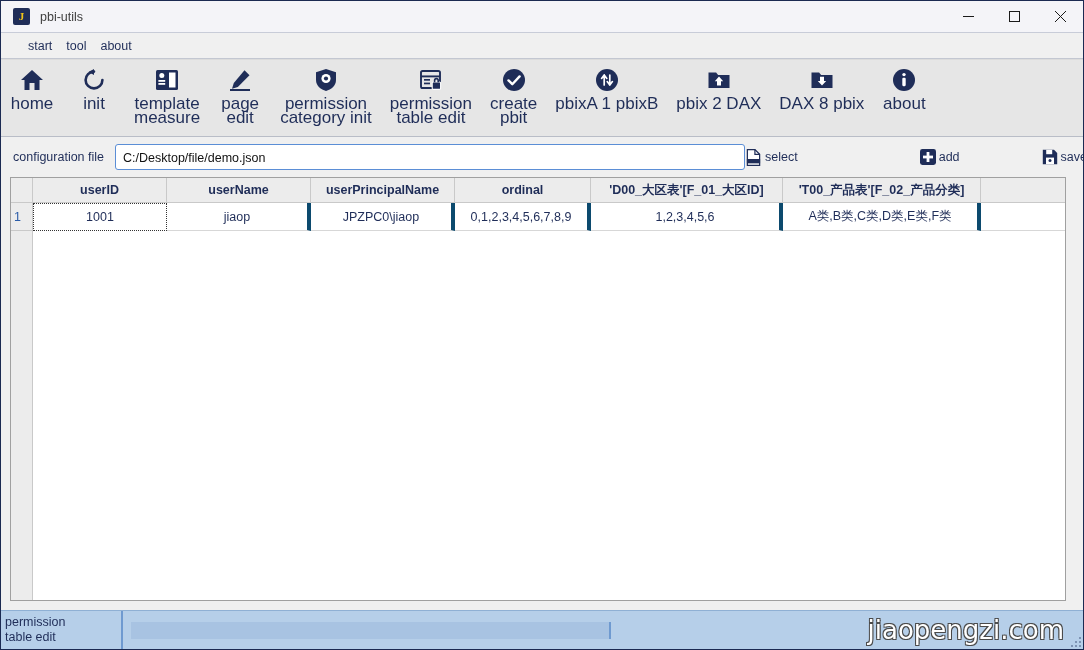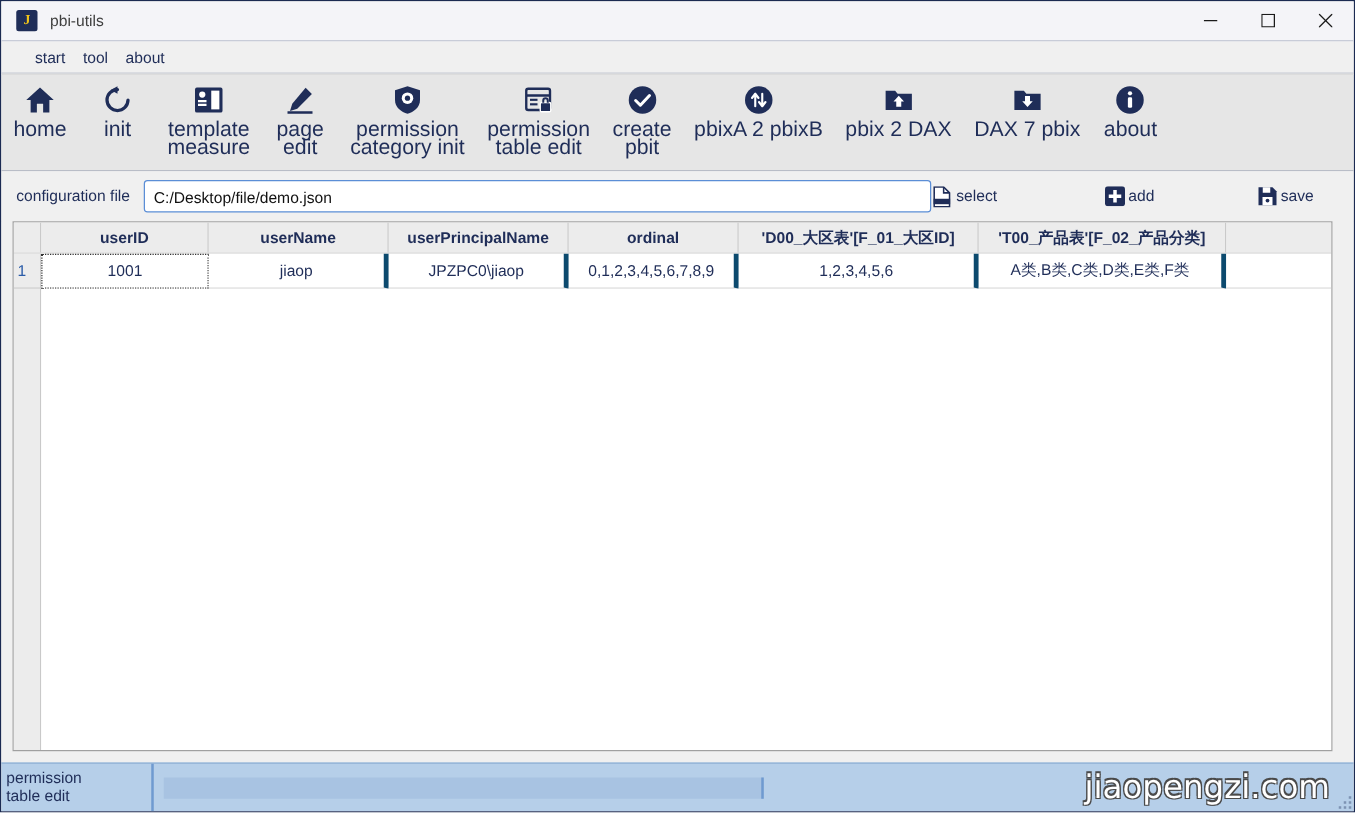--- a/index.html
+++ b/index.html
@@ -453,41 +453,41 @@
     </div>
 
     <div class="tbtn">
       <span class="ic">
         <svg width="24" height="24" viewBox="0 0 24 24">
           <circle cx="12" cy="12" r="11" fill="#1f2d58"></circle>
           <path d="M9.2 17 V8.2 M9.2 7 L6.6 10.4 M9.2 7 L11.8 10.4" fill="none" stroke="#ffffff" stroke-width="1.7" stroke-linecap="round"></path>
           <path d="M14.8 7 V15.8 M14.8 17 L12.2 13.6 M14.8 17 L17.4 13.6" fill="none" stroke="#ffffff" stroke-width="1.7" stroke-linecap="round"></path>
         </svg>
       </span>
-      <span class="lb">pbixA 2 pbixB</span>
+      <span class="lb">pbixA 1 pbixB</span>
     </div>
 
     <div class="tbtn">
       <span class="ic">
         <svg width="24" height="24" viewBox="0 0 24 24">
           <path d="M1.5 4.6 h7.6 l2 2.4 h11.4 v13 H1.5 Z" fill="#1f2d58"></path>
           <path d="M12 8.6 L16.2 13.2 H14 V17.4 H10 V13.2 H7.8 Z" fill="#ffffff"></path>
         </svg>
       </span>
       <span class="lb">pbix 2 DAX</span>
     </div>
 
     <div class="tbtn">
       <span class="ic">
         <svg width="24" height="24" viewBox="0 0 24 24">
           <path d="M1.5 4.6 h7.6 l2 2.4 h11.4 v13 H1.5 Z" fill="#1f2d58"></path>
           <path d="M12 17.6 L7.8 13 H10 V8.8 H14 V13 H16.2 Z" fill="#ffffff"></path>
         </svg>
       </span>
-      <span class="lb">DAX 7 pbix</span>
+      <span class="lb">DAX 8 pbix</span>
     </div>
 
     <div class="tbtn">
       <span class="ic">
         <svg width="24" height="24" viewBox="0 0 24 24">
           <circle cx="12" cy="12" r="11" fill="#1f2d58"></circle>
           <circle cx="12" cy="6.6" r="1.7" fill="#ffffff"></circle>
           <rect x="10.3" y="9.8" width="3.4" height="8.4" rx="1.1" fill="#ffffff"></rect>
         </svg>
       </span>
@@ -495,21 +495,21 @@
     </div>
 
   </div>
 
   <div class="configrow">
     <div class="conf-label">configuration file</div>
     <div class="conf-input" title="C:/Desktop/demo/demo.json">C:/Desktop/file/demo.json</div>
 
     <div style="flex:1"></div>
 
-    <div class="actbtn" style="margin-right:42px;">
+    <div class="actbtn" style="margin-right:78px;">
       <span class="ic">
         <svg width="17" height="17" viewBox="0 0 18 18">
           <path d="M2.5 0.6 h8 l5 5 v11.8 h-13 Z" fill="#ffffff" stroke="#1f2d58" stroke-width="1.3"></path>
           <path d="M10.5 0.6 v5 h5" fill="none" stroke="#1f2d58" stroke-width="1.3"></path>
           <rect x="2" y="10.6" width="14" height="4.6" fill="#1f2d58"></rect>
         </svg>
       </span>
       <span>select</span>
     </div>
 

